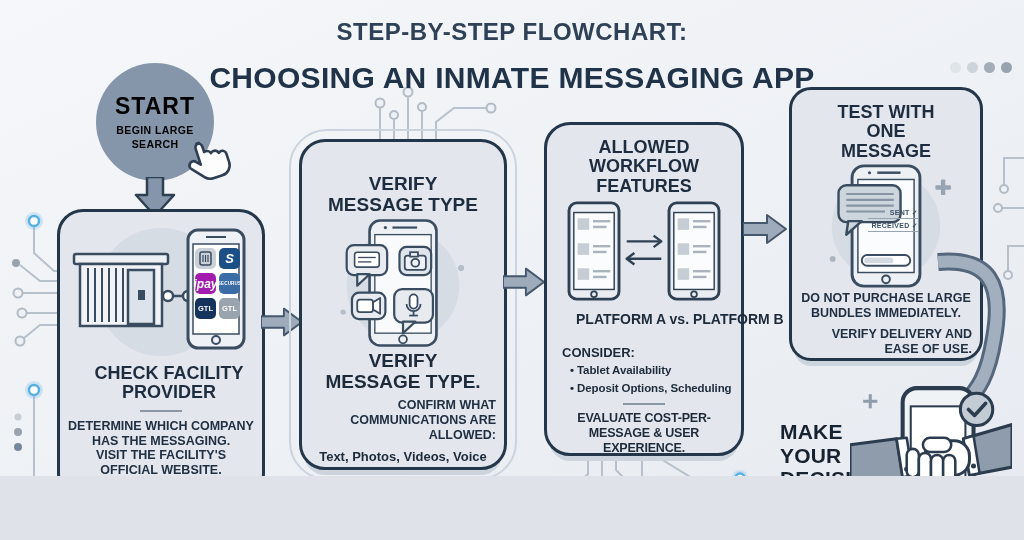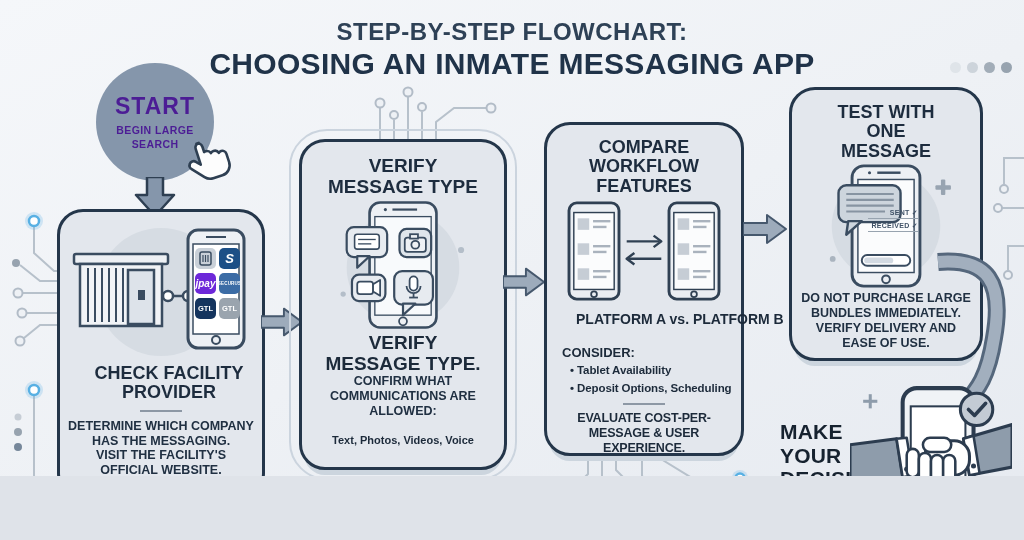--- a/index.html
+++ b/index.html
@@ -5,44 +5,44 @@
   html,body{margin:0;padding:0;background:#dfe3e9;}
   #canvas{
     position:relative;width:1024px;height:476px;overflow:hidden;
     background:linear-gradient(155deg,#f5f7fa 0%,#eef1f5 55%,#e7ebf1 100%);
     font-family:"Liberation Sans",sans-serif;color:#1c2a3a;
   }
   .abs{position:absolute;}
   
   .title{left:0;right:0;top:18px;text-align:center;}
   .title .l1{font-size:24px;font-weight:700;color:#2e4156;letter-spacing:.5px;}
-  .title .l2{font-size:30px;font-weight:700;color:#203349;letter-spacing:.3px;margin-top:1px;}
+  .title .l2{font-size:30px;font-weight:700;color:#203349;letter-spacing:.3px;margin-top:15px;}
   
   .start{left:96px;top:63px;width:118px;height:118px;border-radius:50%;
-    background:#8596ab;color:#4c1d95;display:flex;flex-direction:column;align-items:center;justify-content:center;text-align:center;}
+    background:#8596ab;color:#000000;display:flex;flex-direction:column;align-items:center;justify-content:center;text-align:center;}
   .start .lbl{font-size:23px;font-weight:700;letter-spacing:1px;}
   .start .sub{font-size:10.5px;font-weight:700;width:90px;line-height:1.3;margin-top:4px;letter-spacing:.4px;}
   
   .box{position:absolute;background:#e3e7ed;border:3px solid #24364a;border-radius:26px;
     box-sizing:border-box;text-align:center;box-shadow:0 10px 0 -5px #ccd5de;}
   .box1{left:57px;top:209px;width:208px;height:290px;}
   .box2{left:299px;top:139px;width:208px;height:331px;}
   .box2::before{content:"";position:absolute;inset:-13px;border:2.5px solid #cbd4de;border-radius:38px;}
   .box3{left:544px;top:122px;width:200px;height:334px;}
-  .box4{left:789px;top:87px;width:194px;height:274px;}
+  .box4{left:789px;top:87px;width:194px;height:274px;border-radius:22px;}
   .box-title{font-weight:700;color:#1d2c3e;line-height:1.08;}
   .b1-title{font-size:18px;margin-top:2px;padding-left:16px;}
-  .b2-title{font-size:19px;margin:14px auto 0;max-width:150px;text-align:center;}
+  .b2-title{font-size:19px;margin:32px auto 0;max-width:150px;text-align:center;}
   .b2-sub{font-size:19px;font-weight:700;line-height:1.08;margin:2px auto 0;max-width:160px;}
   .b3-title{font-size:18px;margin:13px auto 0;max-width:176px;}
   .b4-title{font-size:18px;margin:13px auto 0;max-width:132px;}
   .divider{width:42px;border-top:2px solid #8d98a5;margin:7px auto;}
   .body-txt{font-size:12.5px;font-weight:700;line-height:1.18;margin:0 8px;color:#203042;}
-  .mt8{} .mt6{}
-  .b2-body2{font-size:11px;font-weight:700;margin-top:16px;}
+  .mt8{} .mt6{margin-top:6px;text-align:right;}
+  .b2-body2{font-size:13px;font-weight:700;margin-top:7px;}
   .b3-sub{font-size:14px;font-weight:700;margin-top:10px;white-space:nowrap;padding-left:29px;}
   .b3-consider{font-size:13px;font-weight:700;text-align:left;padding-left:15px;margin-top:18px;}
   .b3-bullets{list-style:none;margin:2px 0 0;padding:0 0 0 23px;text-align:left;}
   .b3-bullets li{font-size:11.5px;font-weight:700;line-height:1.5;white-space:nowrap;letter-spacing:-.1px;}
   .b3-bullets li::before{content:"• ";}
   .b3-footer{font-size:12.5px;font-weight:700;line-height:1.2;padding:0 2px;letter-spacing:-.2px;}
   
   .tile{position:absolute;width:21px;height:21px;border-radius:5px;display:flex;align-items:center;justify-content:center;color:#fff;font-weight:700;overflow:hidden;}
   
   .status-rows{left:76px;top:117px;width:50px;text-align:right;}
@@ -179,21 +179,21 @@
     </svg>
     <div class="tile" style="left:135px;top:36px;background:#c9d0d8;">
       <svg width="13" height="15" viewBox="0 0 13 15">
         <rect x="1" y="1" width="11" height="13" rx="2" fill="none" stroke="#3a4c60" stroke-width="1.5"></rect>
         <line x1="4" y1="4" x2="4" y2="11" stroke="#3a4c60" stroke-width="1.2"></line>
         <line x1="6.5" y1="4" x2="6.5" y2="11" stroke="#3a4c60" stroke-width="1.2"></line>
         <line x1="9" y1="4" x2="9" y2="11" stroke="#3a4c60" stroke-width="1.2"></line>
       </svg>
     </div>
     <div class="tile" style="left:159px;top:36px;background:#1c4f86;font-size:13px;font-style:italic;">S</div>
-    <div class="tile" style="left:135px;top:61px;background:#6d28d9;font-size:10px;font-style:italic;">jpay</div>
+    <div class="tile" style="left:135px;top:61px;background:#a21caf;font-size:12px;font-style:italic;">jpay</div>
     <div class="tile" style="left:159px;top:61px;background:#3c6ca5;font-size:4.5px;letter-spacing:.2px;">SECURUS</div>
     <div class="tile" style="left:135px;top:86px;background:#14345e;font-size:7.5px;">GTL</div>
     <div class="tile" style="left:159px;top:86px;background:#9aa4ae;font-size:7.5px;">GTL</div>
     <div class="box-title b1-title">CHECK FACILITY PROVIDER</div>
     <div class="divider"></div>
     <div class="body-txt">DETERMINE WHICH COMPANY HAS THE MESSAGING.</div>
     <div class="body-txt mt8">VISIT THE FACILITY'S OFFICIAL WEBSITE.</div>
   </div>
 
   <svg class="abs" style="left:261px;top:306px;" width="42" height="32" viewBox="0 0 44 32">
@@ -243,21 +243,21 @@
     <div class="b2-sub">VERIFY MESSAGE TYPE.</div>
     <div class="body-txt mt6">CONFIRM WHAT COMMUNICATIONS ARE ALLOWED:</div>
     <div class="b2-body2">Text, Photos, Videos, Voice</div>
   </div>
 
   <svg class="abs" style="left:503px;top:266px;" width="42" height="32" viewBox="0 0 44 32">
     <polygon points="0,10 24,10 24,2 43,16 24,30 24,22 0,22" fill="#9dabbb" stroke="#46586d" stroke-width="2" stroke-linejoin="round"></polygon>
   </svg>
 
   <div class="box box3">
-    <div class="box-title b3-title">COMPARE WORKFLOW FEATURES</div>
+    <div class="box-title b3-title">ALLOWED WORKFLOW FEATURES</div>
     <svg style="margin:5px auto 0;" width="194" height="100" viewBox="0 0 200 104">
       <g>
         <rect x="22" y="2" width="52" height="100" rx="8" fill="#e9edf2" stroke="#2f4053" stroke-width="3"></rect>
         <rect x="27" y="12" width="42" height="80" fill="#fbfcfd" stroke="#2f4053" stroke-width="1.5"></rect>
         <g fill="#c6cdd5">
             <rect x="31" y="18" width="12" height="12"></rect>
             <rect x="31" y="44" width="12" height="12"></rect>
             <rect x="31" y="70" width="12" height="12"></rect>
           </g>
         <g stroke="#a9b2bd" stroke-width="2.5">

